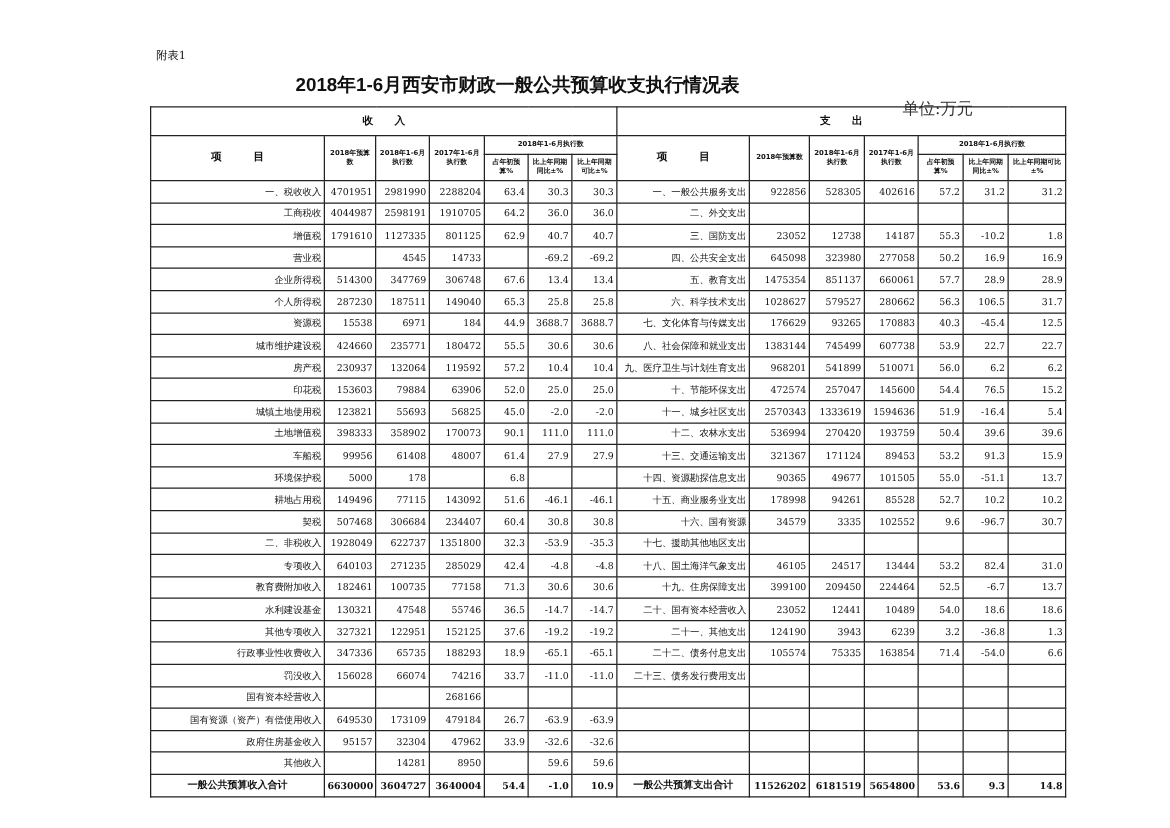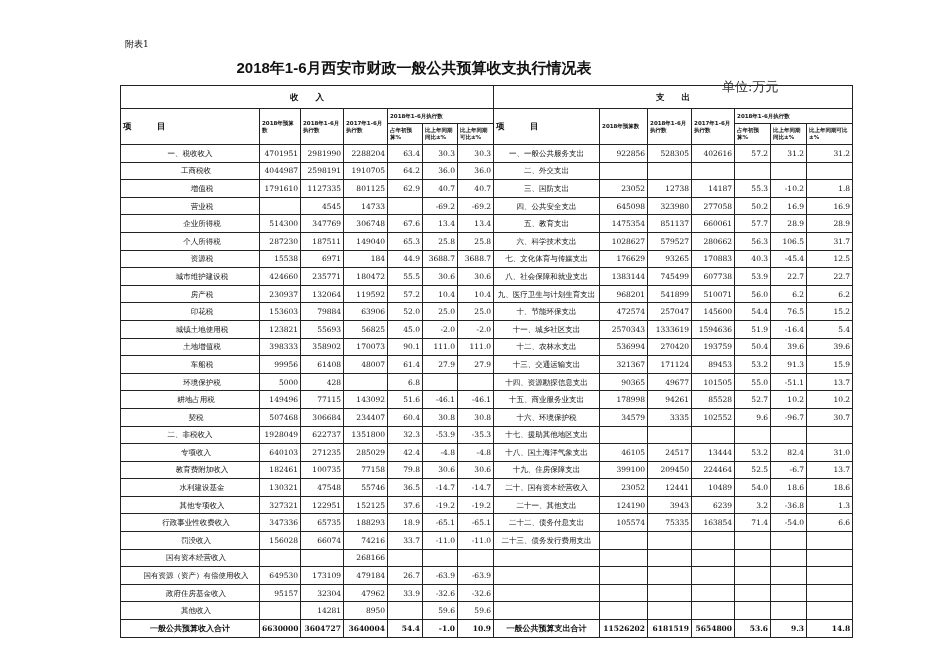--- a/index.html
+++ b/index.html
@@ -7,24 +7,24 @@
          font-family: "DejaVu Serif", "Liberation Serif", serif; color:#111; }
   .attach { position:absolute; left:106px; top:38px; font-size:9px;padding-left:19px; }
   .title { position:absolute; left:0; width:828px; top:59px; text-align:center;
            font-family:Liberation Sans, sans-serif; font-weight:bold; font-size:15px; letter-spacing:0px; }
   .unit { position:absolute; left:722px; top:78px; font-size:13px; color:#333; }
   table.main { position:absolute; left:120px; top:85px; border-collapse:collapse; table-layout:fixed;
                width:732px; }
   table.main td { border:1px solid #222; padding:0 2px; font-size:7.5px; height:16.6px; line-height:9px;
                   overflow:hidden; white-space:nowrap; }
   table.main tr.top td { height:22px; font-weight:bold; font-size:8.5px; text-align:center; border-bottom:1px solid #222; }
-  table.main td.hdr { font-family:"DejaVu Sans", "Liberation Sans", sans-serif; font-weight:bold; font-size:5.5px; text-align:left; white-space:normal; line-height:7px; }
+  table.main td.hdr { font-family:"DejaVu Sans", "Liberation Sans", sans-serif; font-weight:bold; font-size:5.5px; text-align:center; white-space:normal; line-height:7px; }
   table.main td.hdrbig { font-size:8.5px; }
   table.main td.num { text-align:right; font-size:7.5px; }
-  table.main td.lbl { text-align:center; font-size:7.5px; }
+  table.main td.lbl { text-align:right; font-size:7.5px; }
   .ind0 { padding-left:2px !important; }
   .ind1 { padding-left:14px !important; }
   .ind2 { padding-left:26px !important; }
   tr.total td { font-weight:bold; }
   tr.total td.lbl { text-align:center; font-family:Liberation Mono, monospace; font-size:8px; }
   table.main { border:1.5px solid #111; }
   .thick-left { border-left:1.5px solid #111 !important; }
 </style>
 </head>
 <body>
@@ -279,21 +279,21 @@
         <td class="num">321367</td>
         <td class="num">171124</td>
         <td class="num">89453</td>
         <td class="num">53.2</td>
         <td class="num">91.3</td>
         <td class="num">15.9</td>
       </tr>
       <tr>
         <td class="lbl ind2">环境保护税</td>
         <td class="num">5000</td>
-        <td class="num">428</td>
+        <td class="num">178</td>
         <td class="num"></td>
         <td class="num">6.8</td>
         <td class="num"></td>
         <td class="num"></td>
         <td class="lbl thick-left">十四、资源勘探信息支出</td>
         <td class="num">90365</td>
         <td class="num">49677</td>
         <td class="num">101505</td>
         <td class="num">55.0</td>
         <td class="num">-51.1</td>
@@ -316,21 +316,21 @@
         <td class="num">10.2</td>
       </tr>
       <tr>
         <td class="lbl ind1">契税</td>
         <td class="num">507468</td>
         <td class="num">306684</td>
         <td class="num">234407</td>
         <td class="num">60.4</td>
         <td class="num">30.8</td>
         <td class="num">30.8</td>
-        <td class="lbl thick-left">十六、环境保护税</td>
+        <td class="lbl thick-left">十六、国有资源</td>
         <td class="num">34579</td>
         <td class="num">3335</td>
         <td class="num">102552</td>
         <td class="num">9.6</td>
         <td class="num">-96.7</td>
         <td class="num">30.7</td>
       </tr>
       <tr>
         <td class="lbl ind0">二、非税收入</td>
         <td class="num">1928049</td>
@@ -361,21 +361,21 @@
         <td class="num">13444</td>
         <td class="num">53.2</td>
         <td class="num">82.4</td>
         <td class="num">31.0</td>
       </tr>
       <tr>
         <td class="lbl ind2">教育费附加收入</td>
         <td class="num">182461</td>
         <td class="num">100735</td>
         <td class="num">77158</td>
-        <td class="num">79.8</td>
+        <td class="num">71.3</td>
         <td class="num">30.6</td>
         <td class="num">30.6</td>
         <td class="lbl thick-left">十九、住房保障支出</td>
         <td class="num">399100</td>
         <td class="num">209450</td>
         <td class="num">224464</td>
         <td class="num">52.5</td>
         <td class="num">-6.7</td>
         <td class="num">13.7</td>
       </tr>

